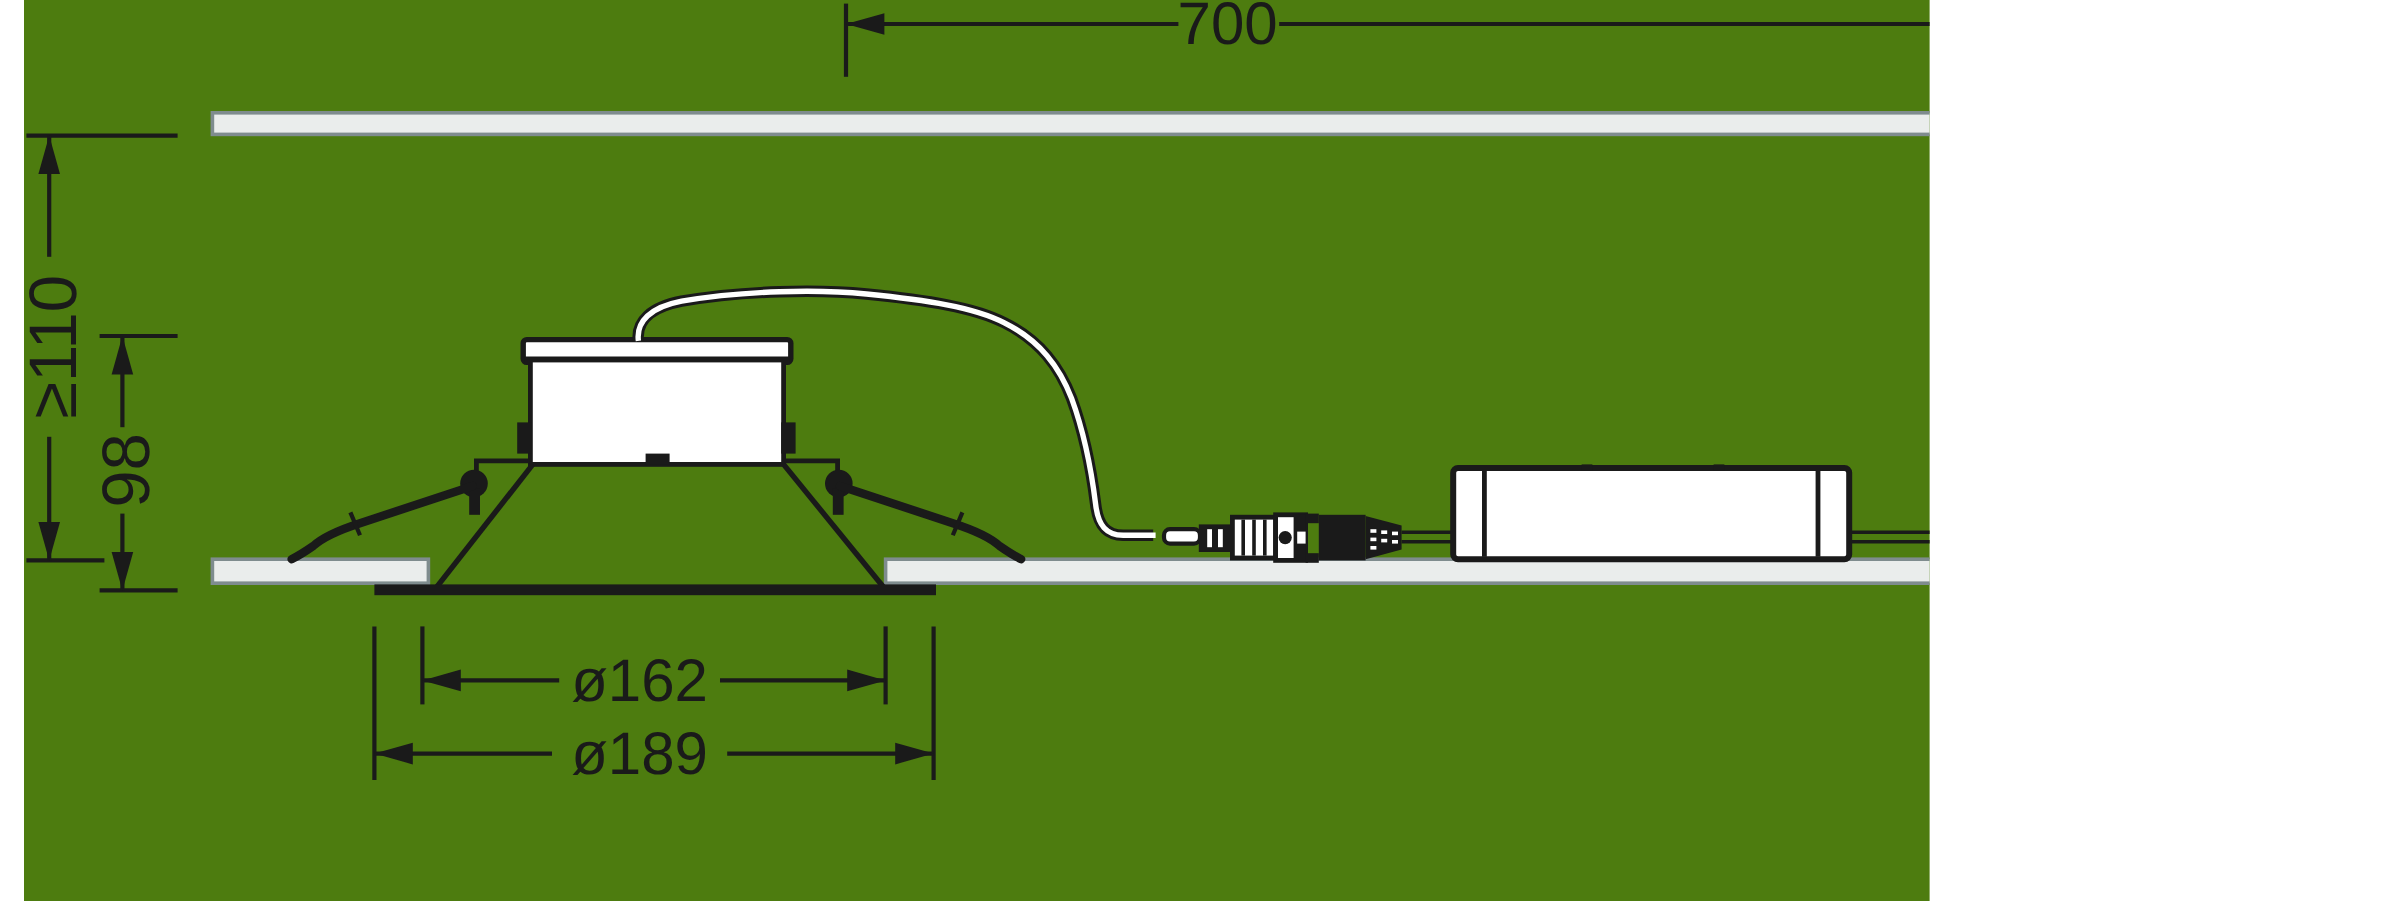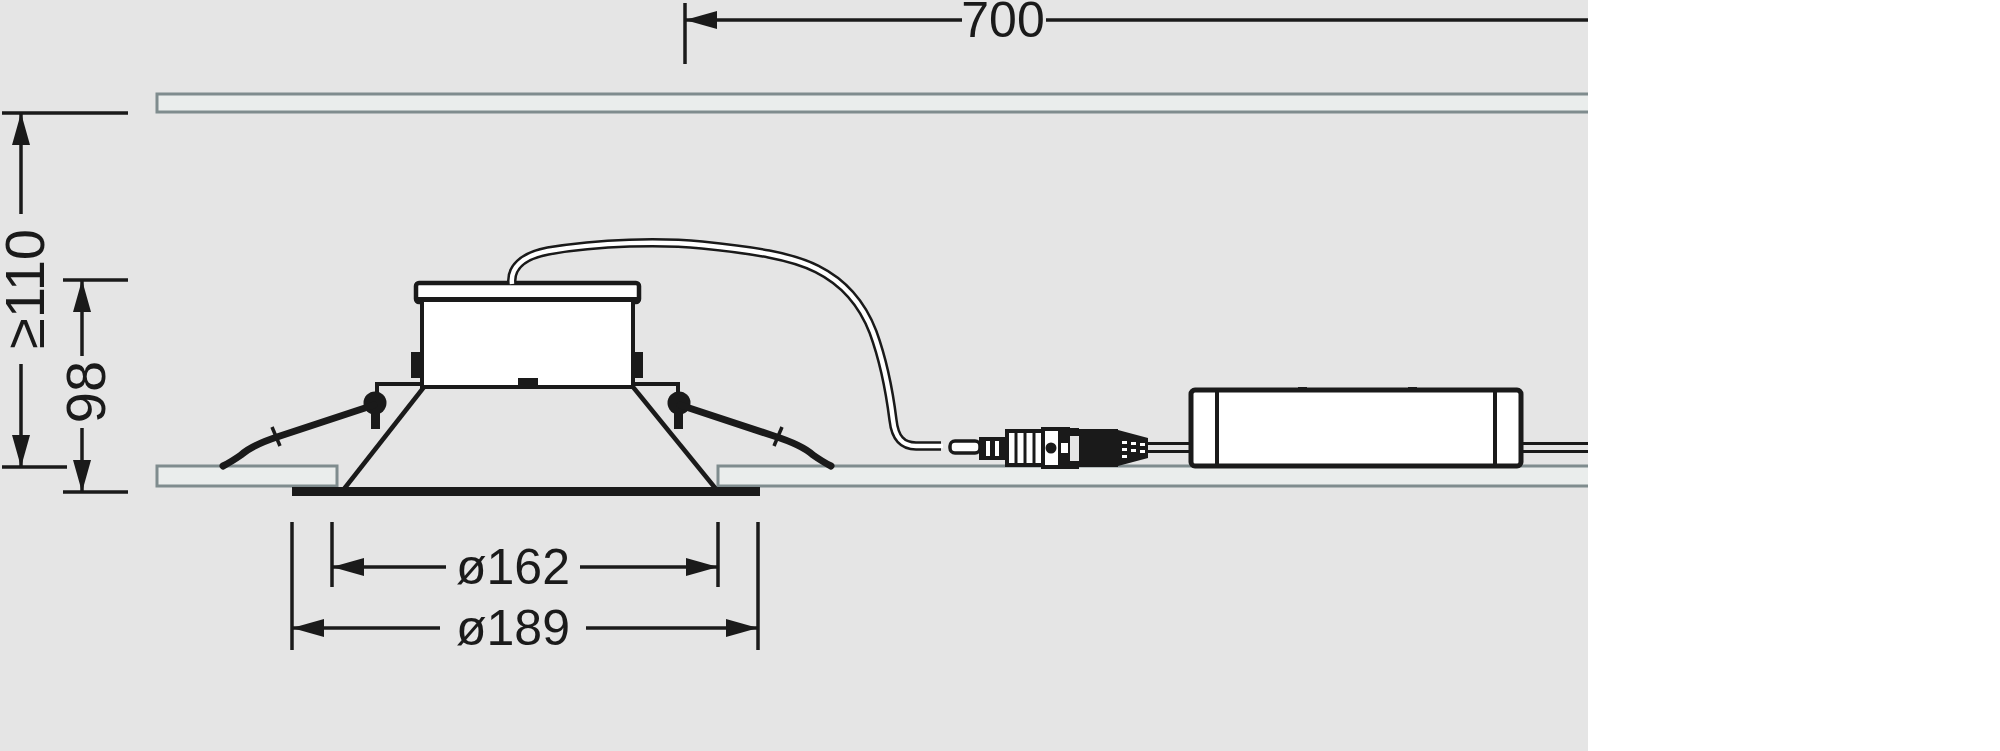--- a/index.html
+++ b/index.html
@@ -1,16 +1,16 @@
 <!DOCTYPE html>
 <html style="--line: #1a1a1a; --ceiling-fill: #eaedec; --ceiling-border: #7f8c8e;"><head>
 <meta charset="utf-8">
 <style>
   html,body{margin:0;padding:0;background:#ffffff;}
-  .stage{position:relative;width:1588px;height:751px;background:#e5e5e5;overflow:hidden;}
+  .stage{position:relative;width:1588px;height:751px;background:#4d7c0f;overflow:hidden;margin-left:20px;}
   svg{display:block;}
   .ceiling{fill:var(--ceiling-fill);stroke:var(--ceiling-border);stroke-width:3;}
   .ln35{stroke:var(--line);stroke-width:3.5;fill:none;}
   .ln4{stroke:var(--line);stroke-width:4;fill:none;}
   .ln45{stroke:var(--line);stroke-width:4.5;fill:none;}
   .ln5{stroke:var(--line);stroke-width:5;fill:none;}
   .ln7{stroke:var(--line);stroke-width:7;fill:none;}
   .blk{fill:var(--line);stroke:none;}
   .wht{fill:#ffffff;stroke:var(--line);}
   .spring{stroke:var(--line);stroke-width:7;fill:none;stroke-linecap:round;}

